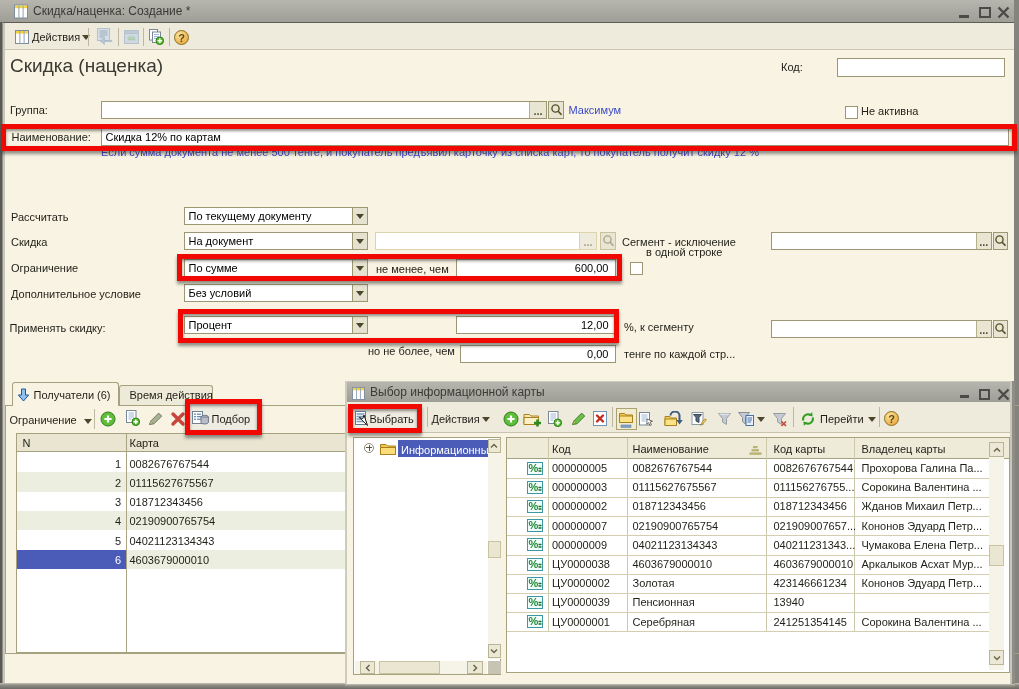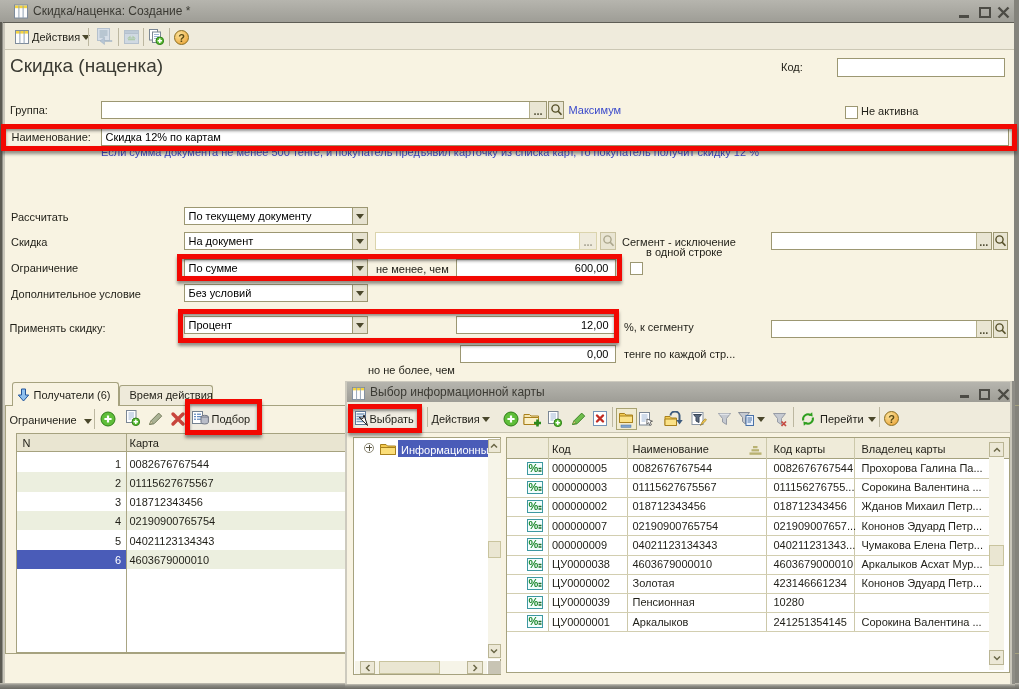--- a/index.html
+++ b/index.html
@@ -153,21 +153,21 @@
 <div class="fld" style="left:455.5px;top:315.5px;width:160px;height:18.5px;font-size:11px;line-height:17px;text-align:right;padding-right:6px">12,00</div>
 <div class="t" style="left:624px;top:321px">%, к сегменту</div>
 <div class="fld" style="left:771px;top:319.5px;width:220.5px;height:18px">
     <div class="dots" style="line-height:19px;width:14.5px">...</div>
   </div>
 <div class="q" style="left:993px;top:319.5px;width:14.5px;height:18px"><svg width="13" height="14" style="margin:1.5px 0 0 0" viewBox="0 0 13 14">
       <circle cx="5.5" cy="5.5" r="3.6" fill="none" stroke="#554F28" stroke-width="1.4"></circle>
       <path d="M8.2 8.2 L11.5 11.8" stroke="#554F28" stroke-width="1.7"></path>
     </svg></div>
 
-<div class="t" style="left:368px;top:364px;width:85px;text-align:center">но не более, чем</div>
+<div class="t" style="left:368px;top:345px;width:85px;text-align:center">но не более, чем</div>
 <div class="fld" style="left:459.5px;top:345px;width:156px;height:18px;font-size:11px;line-height:16px;text-align:right;padding-right:6px">0,00</div>
 <div class="t" style="left:624px;top:347.5px">тенге по каждой стр...</div>
 
 <div class="a" style="left:12px;top:381.5px;width:106.5px;height:23px;background:#F8F3E2;border:1px solid #A6A27F;border-bottom:none;border-radius:3px 3px 0 0;z-index:2"></div>
 <div class="a" style="left:118.5px;top:384.5px;width:94.5px;height:20px;background:#EEEADA;border:1px solid #A6A27F;border-bottom:none;border-radius:3px 3px 0 0"></div>
 <svg class="a" style="left:16.5px;top:387.5px;z-index:3" width="13" height="14" viewBox="0 0 13 14">
     <path d="M4.5 1h4v6h3.2L6.5 13 1.3 7H4.5z" fill="#8FC0EE" stroke="#23559B"></path>
   </svg>
 <div class="t" style="left:33.5px;top:388.5px;z-index:3">Получатели (6)</div>
 <div class="t" style="left:129.5px;top:388.5px">Время действия</div>
@@ -451,28 +451,28 @@
     <div class="cell" style="left:126px;top:139.2px">Золотая</div>
     <div class="cell" style="left:267px;top:139.2px">423146661234</div>
     <div class="cell" style="left:355px;top:139.2px">Кононов Эдуард Петр...</div>
     <svg class="a" style="left:20.5px;top:157.9px" width="16" height="13" viewBox="0 0 16 13">
         <rect x="0.5" y="0.5" width="15" height="12" fill="#F2FDFD" stroke="#3D98A0"></rect>
         <text x="1.5" y="10" font-size="11" font-weight="bold" fill="#1E8A2E" font-family="Liberation Sans">%</text>
         <path d="M11.5 6.5h3M11.5 9h3" stroke="#1C6E28" stroke-width="1.6"></path>
       </svg>
     <div class="cell" style="left:45.5px;top:158.4px">ЦУ0000039</div>
     <div class="cell" style="left:126px;top:158.4px">Пенсионная</div>
-    <div class="cell" style="left:267px;top:158.4px">10280</div>
+    <div class="cell" style="left:267px;top:158.4px">13940</div>
     <svg class="a" style="left:20.5px;top:177.1px" width="16" height="13" viewBox="0 0 16 13">
         <rect x="0.5" y="0.5" width="15" height="12" fill="#F2FDFD" stroke="#3D98A0"></rect>
         <text x="1.5" y="10" font-size="11" font-weight="bold" fill="#1E8A2E" font-family="Liberation Sans">%</text>
         <path d="M11.5 6.5h3M11.5 9h3" stroke="#1C6E28" stroke-width="1.6"></path>
       </svg>
     <div class="cell" style="left:45.5px;top:177.6px">ЦУ0000001</div>
-    <div class="cell" style="left:126px;top:177.6px">Аркалыков</div>
+    <div class="cell" style="left:126px;top:177.6px">Серебряная</div>
     <div class="cell" style="left:267px;top:177.6px">241251354145</div>
     <div class="cell" style="left:355px;top:177.6px">Сорокина Валентина ...</div>
     <div class="hl" style="left:0;top:39.7px;width:483px;height:1px"></div>
     <div class="hl" style="left:0;top:58.9px;width:483px;height:1px"></div>
     <div class="hl" style="left:0;top:78.1px;width:483px;height:1px"></div>
     <div class="hl" style="left:0;top:97.3px;width:483px;height:1px"></div>
     <div class="hl" style="left:0;top:116.5px;width:483px;height:1px"></div>
     <div class="hl" style="left:0;top:135.7px;width:483px;height:1px"></div>
     <div class="hl" style="left:0;top:154.9px;width:483px;height:1px"></div>
     <div class="hl" style="left:0;top:174.1px;width:483px;height:1px"></div>

